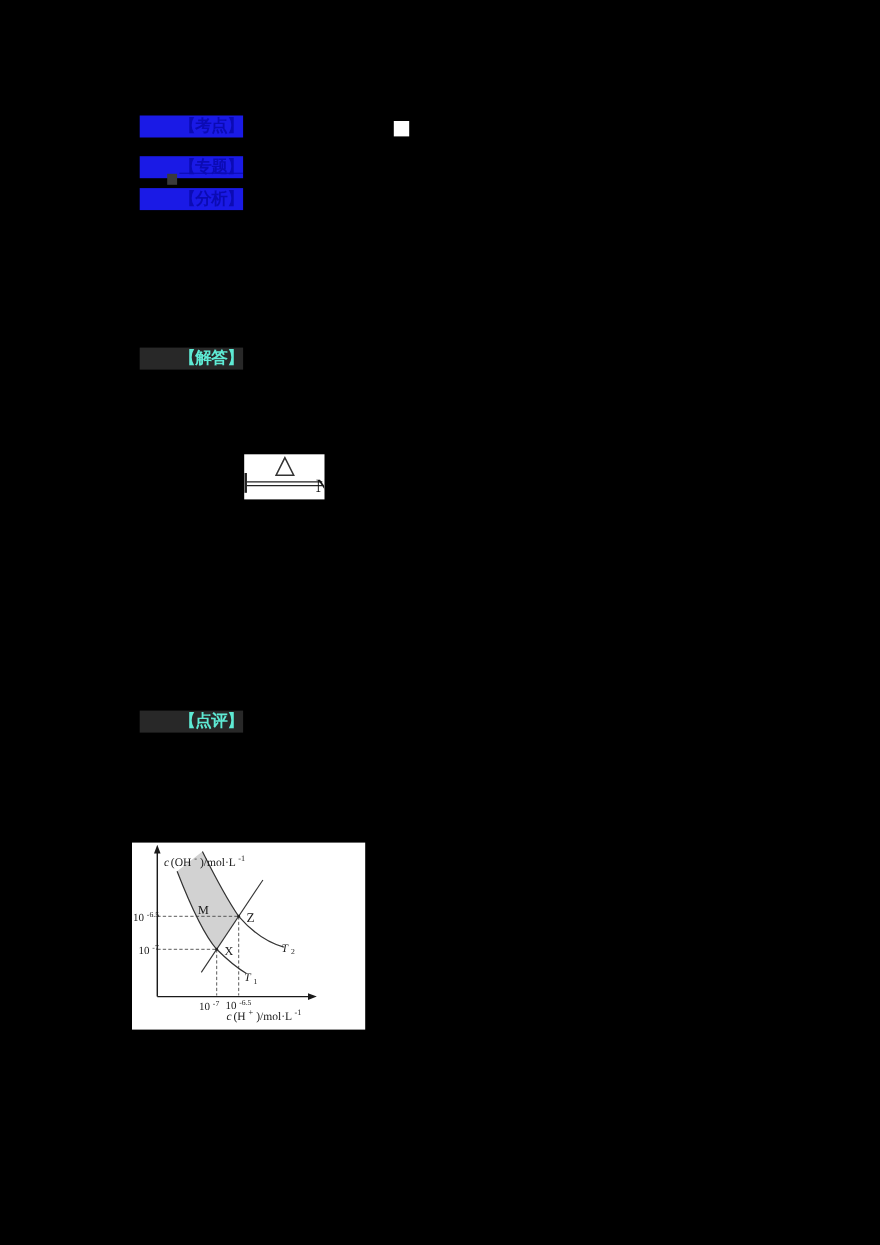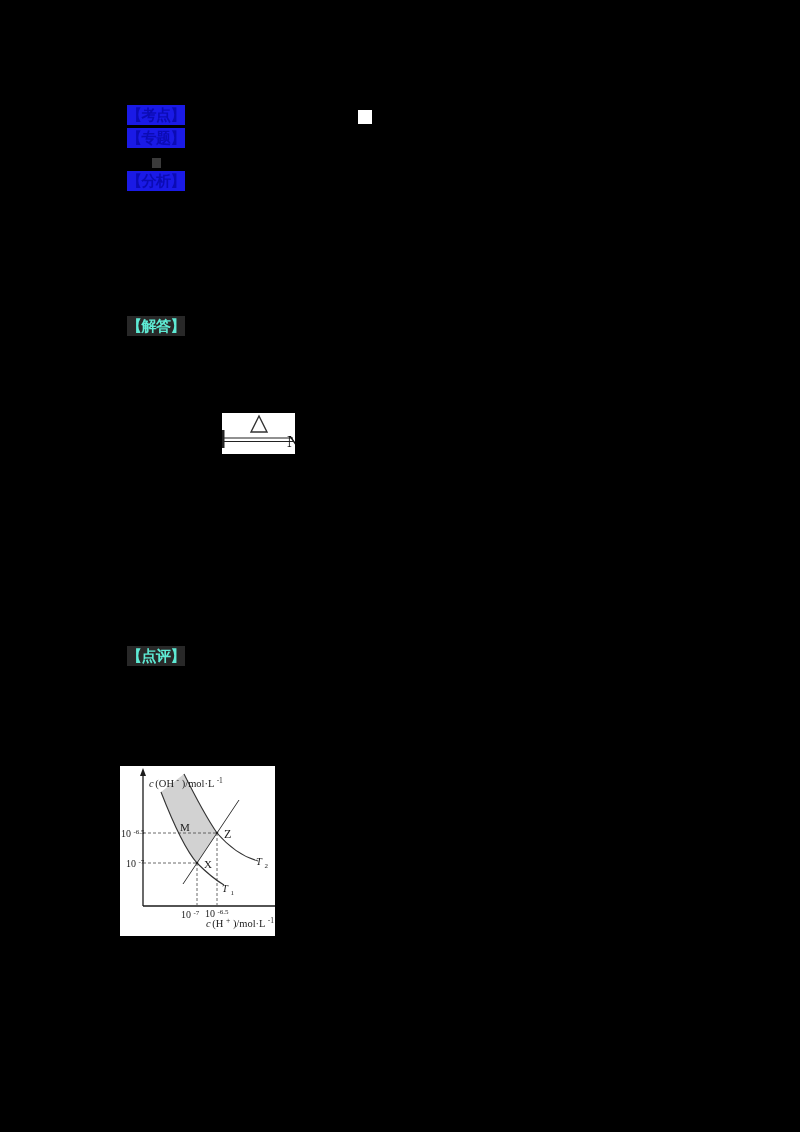--- a/index.html
+++ b/index.html
@@ -12,20 +12,21 @@
   }
   .hl-label{
     position:absolute;
     left:127px;
     height:20px;
     font-size:15px;
     line-height:20px;
     font-weight:700;
     letter-spacing:-0.5px;
     white-space:nowrap;
+    padding-left:36px;
   }
   .hl-blue{
     background:#1a1ae6;
     color:#0b0bb4;
   }
   .hl-gray{
     background:#282828;
     color:#5eead4;
   }
   .gray-mark{
@@ -43,41 +44,41 @@
   .equation-box{
     position:absolute;
     left:222px;top:413px;
     width:73px;height:41px;
     background:#ffffff;
     overflow:hidden;
   }
   .chart-box{
     position:absolute;
     left:120px;top:766px;
-    width:155px;height:170px;
+    width:212px;height:170px;
     background:#ffffff;
     overflow:hidden;
   }
   .chart-box svg text{
     font-family:"Liberation Serif","DejaVu Serif",serif;
     fill:#1a1a1a;
   }
   .equation-box svg text{
     font-family:"Liberation Serif","DejaVu Serif",serif;
     fill:#111;
   }
 </style>
 </head>
 <body>
 
 <div class="page">
 
   <div class="hl-label hl-blue" style="top:105px;">【考点】</div>
 
-  <div class="hl-label hl-blue" style="top:128px;">【专题】</div>
+  <div class="hl-label hl-blue" style="top:142px;text-decoration:underline;">【专题】</div>
 
   <div class="gray-mark"></div>
 
   <div class="hl-label hl-blue" style="top:171px;">【分析】</div>
 
   <div class="white-square"></div>
 
   <div class="hl-label hl-gray" style="top:316px;">【解答】</div>
 
   <div class="equation-box">

